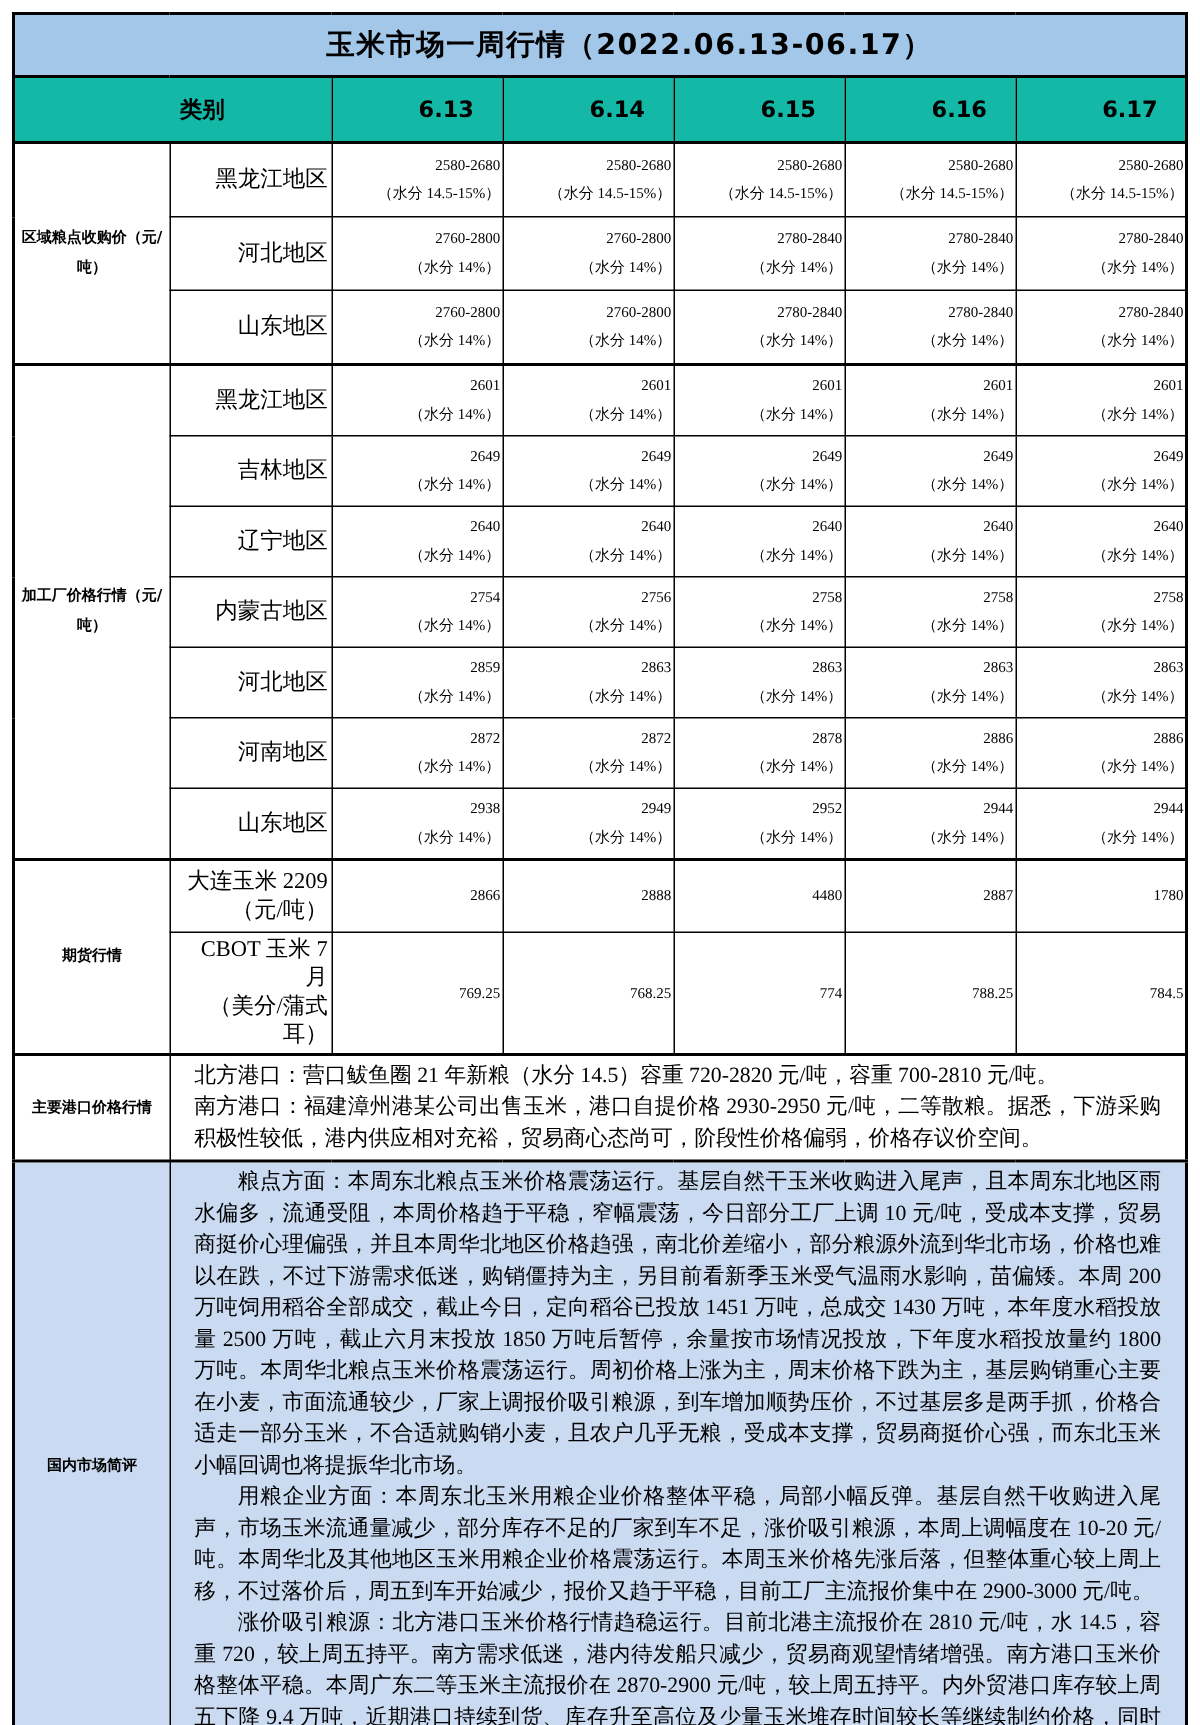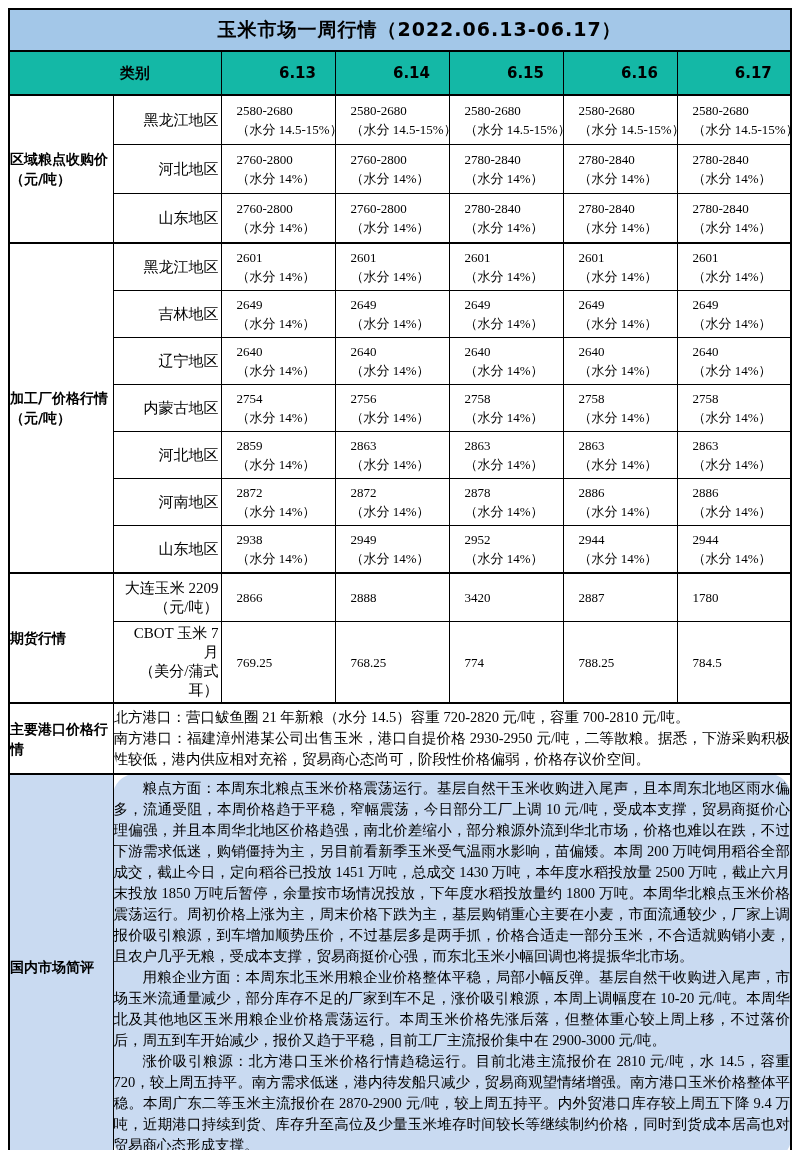--- a/index.html
+++ b/index.html
@@ -6,30 +6,30 @@
   body{font-family:"Liberation Serif","DejaVu Serif",serif;color:#000;}
   .sheet{width:784px;margin:8px auto 0 8px;}
   table{border-collapse:collapse;table-layout:fixed;width:784px;border:2px solid #000;}
   td{border:1px solid #000;vertical-align:middle;overflow:hidden;}
   tbody{border-top:2px solid #000;border-bottom:2px solid #000;}
   .hei{font-family:"DejaVu Sans","Liberation Sans",sans-serif;padding-left:40px;}
   
   .title-cell{background:#a3c7e8;font-weight:bold;font-size:19px;text-align:center;height:38px;letter-spacing:1px;}
   .head-cell{background:#14b8a6;font-weight:bold;font-size:15px;text-align:center;height:40px;}
   
-  .lbl{font-weight:bold;font-size:14px;text-align:left;padding:2px 0;line-height:20px;}
+  .lbl{font-weight:bold;font-size:10px;text-align:center;padding:2px 0;line-height:20px;}
   .sub{font-size:15px;text-align:right;padding:2px 2px;line-height:19px;}
-  .num{font-size:13px;text-align:left;line-height:19px;padding:2px 15px;}
+  .num{font-size:10px;text-align:right;line-height:19px;padding:2px 1px;}
   .num .p{white-space:nowrap;}
   .num .n{white-space:nowrap;}
   tr.rr td{height:44px;}
   tr.fr td{height:42px;}
   tr.fu td{height:43px;}
   
-  .txt{font-size:14.5px;line-height:21px;text-align:justify;padding:3px 0;vertical-align:middle;border-radius:22px;}
+  .txt{font-size:14.5px;line-height:21px;text-align:justify;padding:3px 16px;vertical-align:middle;}
   .txt p{margin:0;}
   .txt p.ind{text-indent:2em;}
   .blue-bg{background:#c9daf1;}
   b,.b{font-weight:normal;}
 </style>
 </head>
 <body>
 
 <div class="sheet">
 <table>
@@ -300,21 +300,21 @@
 
   <tbody>
     <tr class="fu">
       <td class="lbl hei" rowspan="2">期货行情</td>
       <td class="sub">
             <div>大连玉米 2209</div>
             <div>（元/吨）</div>
           </td>
       <td class="num">2866</td>
       <td class="num">2888</td>
-      <td class="num">3420</td>
+      <td class="num">4480</td>
       <td class="num">2887</td>
       <td class="num">1780</td>
     </tr>
     <tr class="fu">
       <td class="sub">
             <div>CBOT 玉米 7 月</div>
             <div>（美分/蒲式耳）</div>
           </td>
       <td class="num">769.25</td>
       <td class="num">768.25</td>

